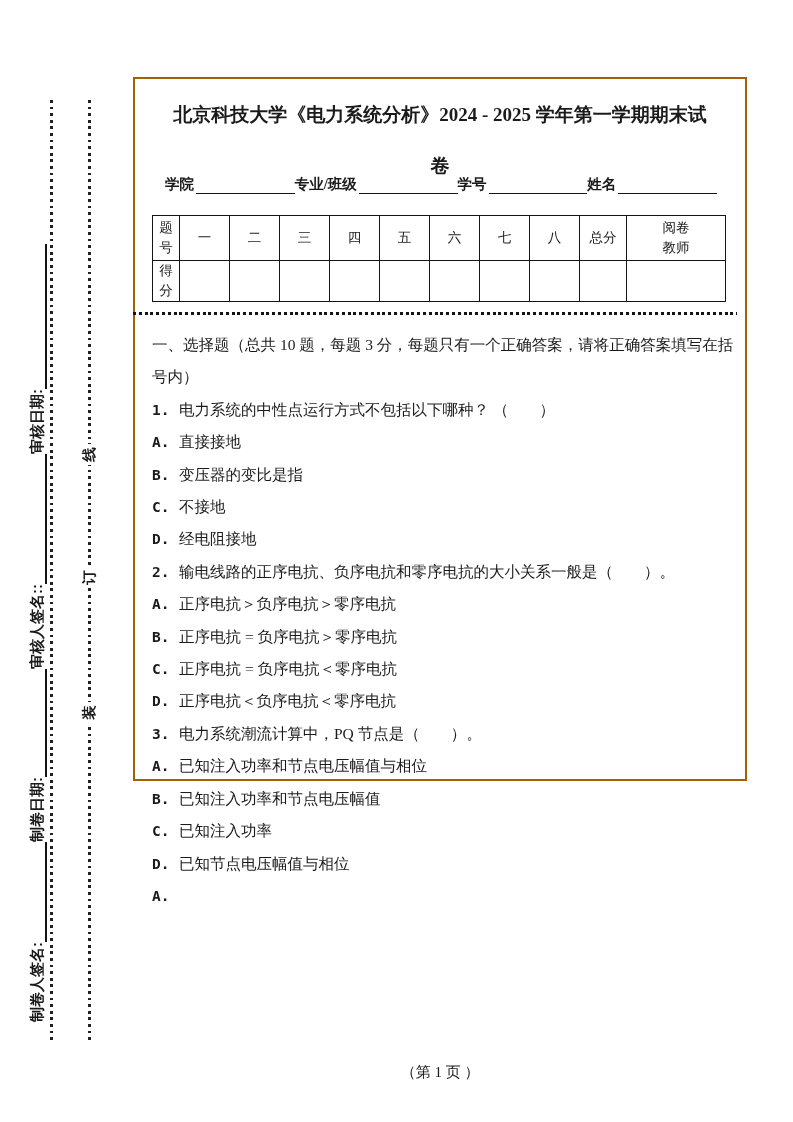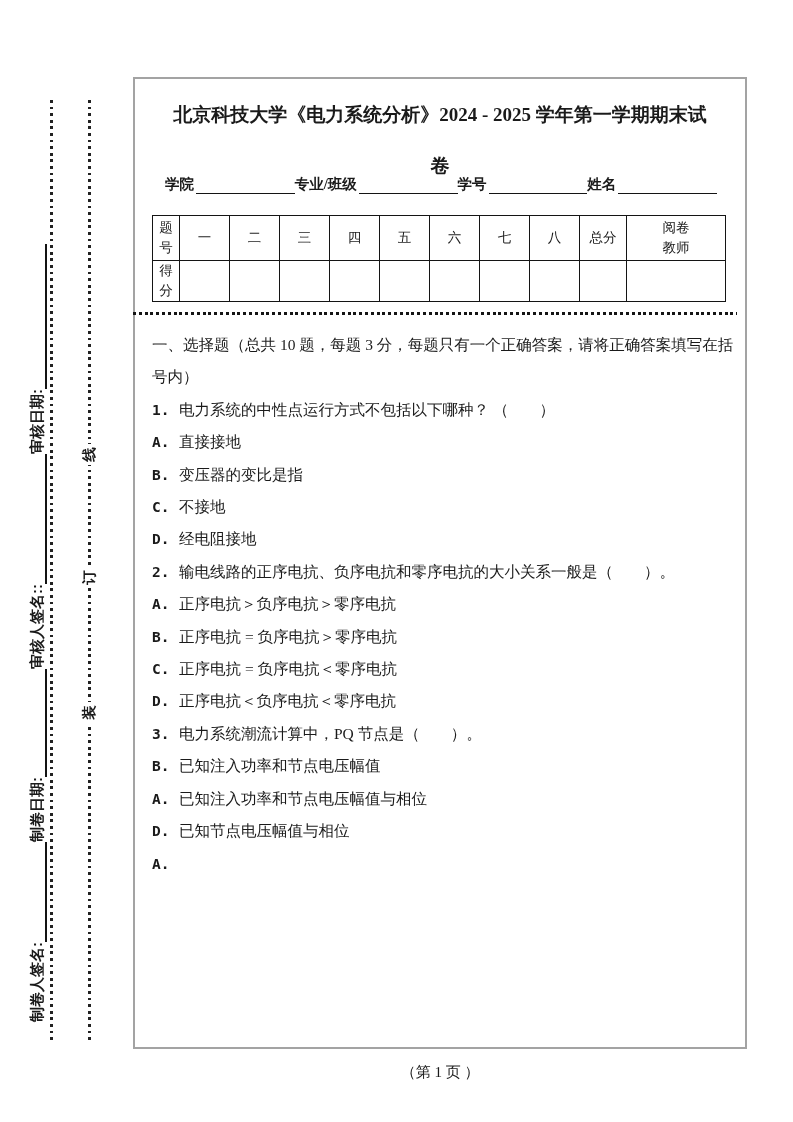--- a/index.html
+++ b/index.html
@@ -31,22 +31,22 @@
     position:absolute;left:79px;width:21px;height:23px;line-height:23px;
     text-align:center;background:#fff;transform:rotate(-90deg);
     font-family:"Liberation Sans","DejaVu Sans",sans-serif;
     font-weight:bold;font-size:14.5px;
   }
   .bind-char.c-top{top:443px;}
   .bind-char.c-mid{top:566px;}
   .bind-char.c-bot{top:701px;}
   
   .main-box{
-    position:absolute;left:133px;top:77px;width:614px;height:972px;
-    border:2px solid #a3a3a3;box-sizing:border-box;
+    position:absolute;left:133px;top:77px;width:614px;height:704px;
+    border:2px solid #a16207;box-sizing:border-box;
   }
   .title{margin-top:10px;text-align:center;font-weight:bold;font-size:19px;line-height:51px;}
   .title .t-line{white-space:nowrap;}
   
   .fields{
     position:absolute;top:96px;left:30px;right:28px;
     display:flex;align-items:flex-end;
     font-size:14.5px;font-weight:600;line-height:19px;justify-content:flex-end;
   }
   .f-label{white-space:nowrap;}
@@ -186,22 +186,23 @@
     <div class="q-line"><span class="q-letter">C.</span><span class="q-text">不接地</span></div>
     <div class="q-line"><span class="q-letter">D.</span><span class="q-text">经电阻接地</span></div>
 
     <div class="q-line"><span class="q-num">2.</span><span class="q-text">输电线路的正序电抗、负序电抗和零序电抗的大小关系一般是（　　）。</span></div>
     <div class="q-line"><span class="q-letter">A.</span><span class="q-text">正序电抗＞负序电抗＞零序电抗</span></div>
     <div class="q-line"><span class="q-letter">B.</span><span class="q-text">正序电抗 = 负序电抗＞零序电抗</span></div>
     <div class="q-line"><span class="q-letter">C.</span><span class="q-text">正序电抗 = 负序电抗＜零序电抗</span></div>
     <div class="q-line"><span class="q-letter">D.</span><span class="q-text">正序电抗＜负序电抗＜零序电抗</span></div>
 
     <div class="q-line"><span class="q-num">3.</span><span class="q-text">电力系统潮流计算中，PQ 节点是（　　）。</span></div>
+    <div class="q-line"><span class="q-letter">A.</span><span class="q-text">已知注入功率和节点电压幅值与相位</span></div>
     <div class="q-line"><span class="q-letter">B.</span><span class="q-text">已知注入功率和节点电压幅值</span></div>
-    <div class="q-line"><span class="q-letter">A.</span><span class="q-text">已知注入功率和节点电压幅值与相位</span></div>
+    <div class="q-line"><span class="q-letter">C.</span><span class="q-text">已知注入功率</span></div>
     <div class="q-line"><span class="q-letter">D.</span><span class="q-text">已知节点电压幅值与相位</span></div>
 
     <div class="q-line"><span class="q-letter">A.</span><span class="q-text"></span></div>
   </div>
 
 </div>
 
 <div class="footer">（第 1 页 ）</div>
 
 </body></html>

